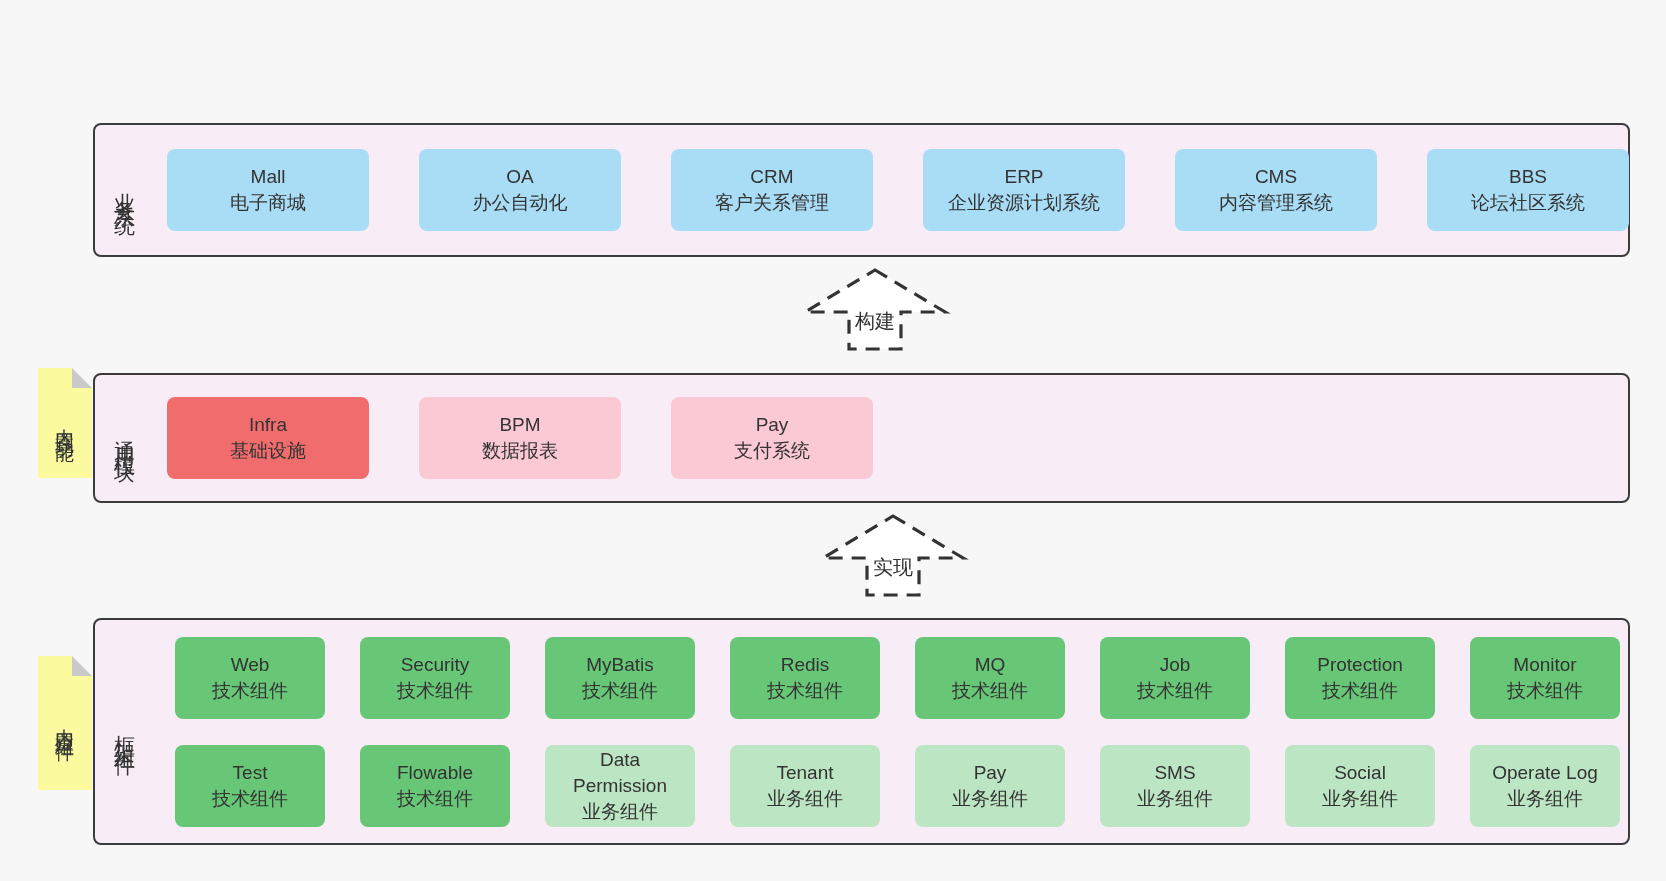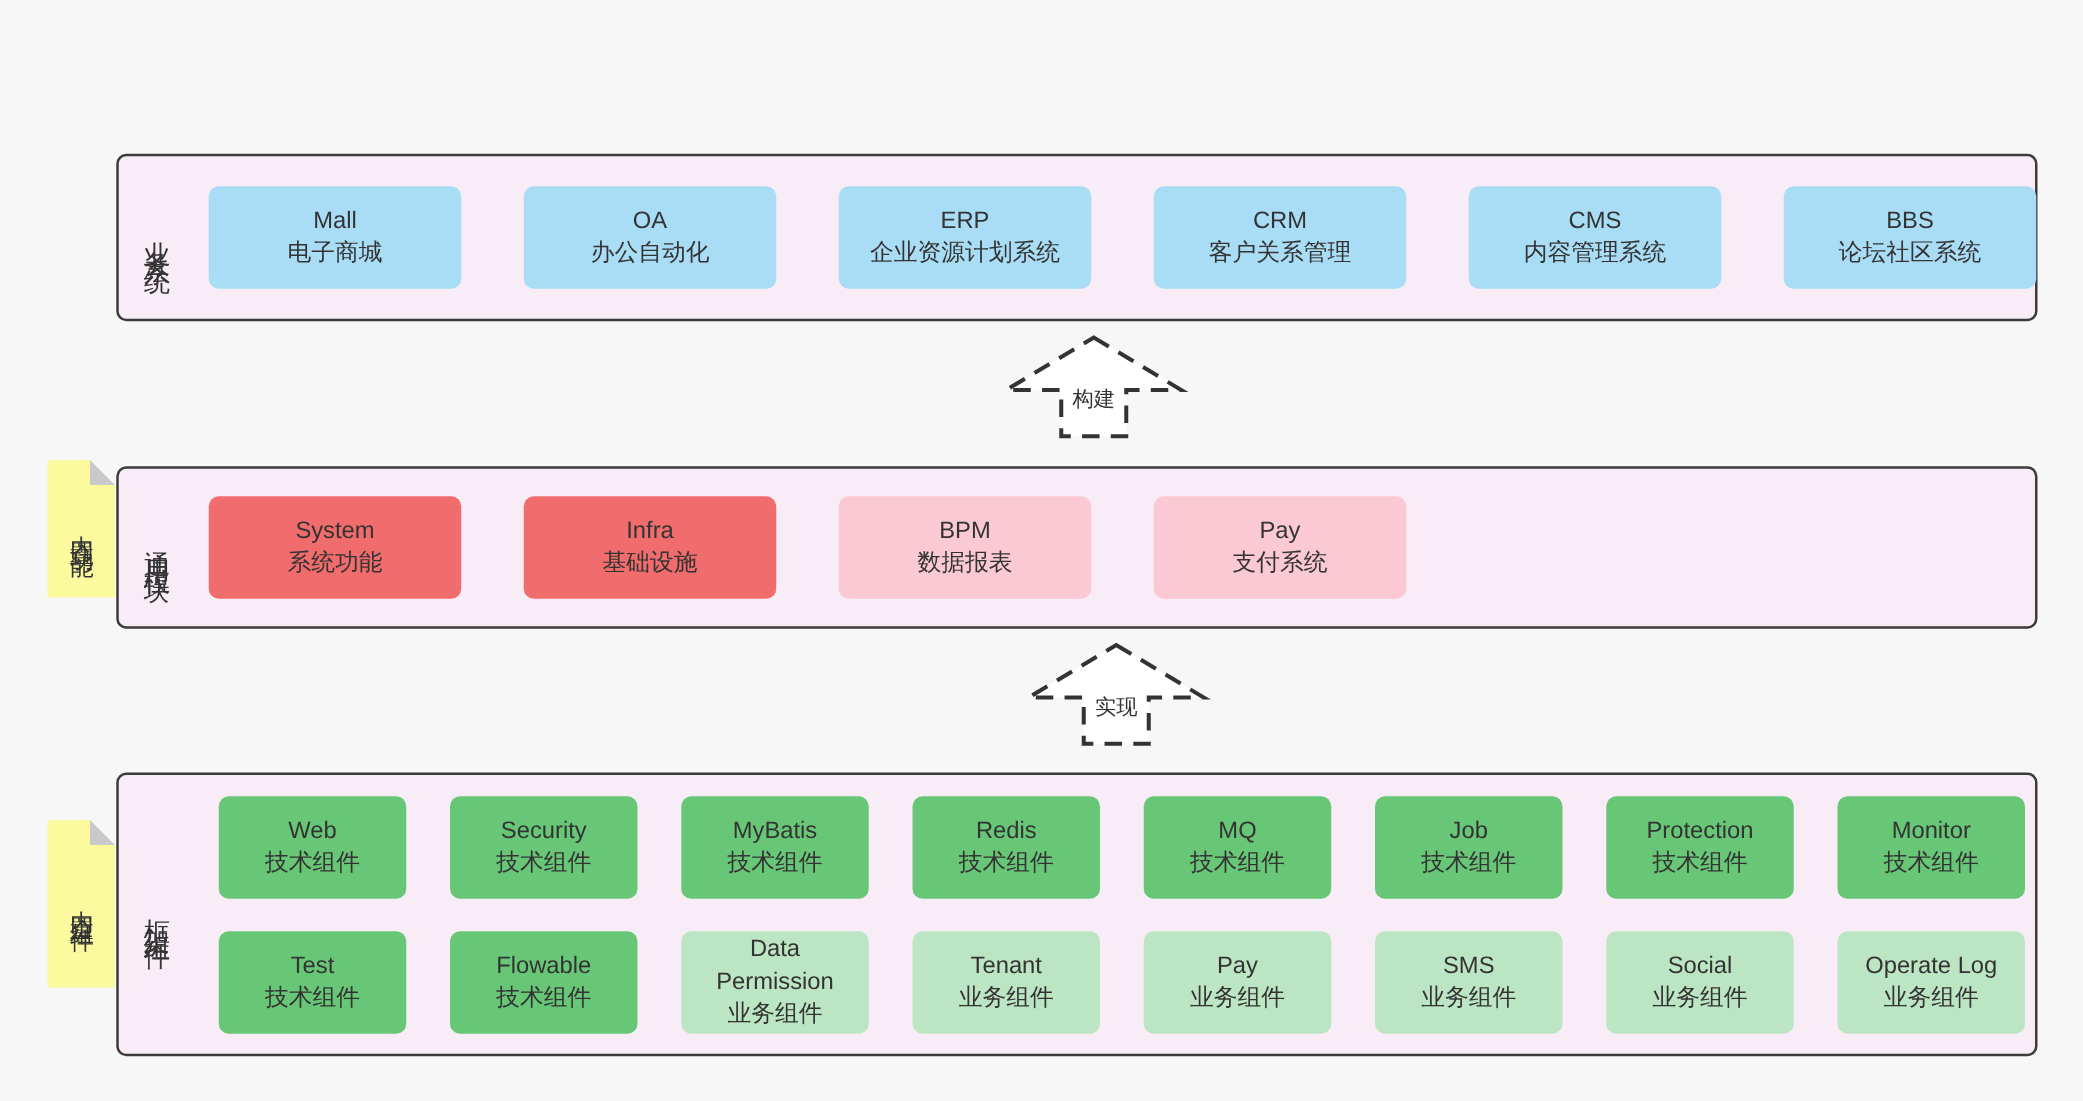--- a/index.html
+++ b/index.html
@@ -57,21 +57,21 @@
   .sticky-note::before{
     content:""; position:absolute; top:0; right:0;
     border-top:20px solid var(--page-bg);
     border-left:20px solid var(--note-fold);
   }
   .sticky-note .vtext{font-size:19px; letter-spacing:5px;}
   .up-arrow{position:absolute; width:150px; height:86px;}
   .up-arrow svg{position:absolute; inset:0; overflow:visible;}
   .up-arrow .arrow-label{
     position:absolute; left:50%; top:42px; transform:translateX(-50%);
-    background:#ffffff; padding:0 3px; font-size:17px; white-space:nowrap;
+    background:#ffffff; padding:0 3px; font-size:20px; white-space:nowrap;
     color:var(--text);
   }
 </style>
 </head>
 <body>
 
 <div class="layer layer-1" style="top:123px;height:134px;">
   <div class="layer-label">
     <div class="vtext">业务系统</div>
   </div>
@@ -79,26 +79,26 @@
     <div class="box-row">
       <div class="box box-wide blue">
         <div class="line1">Mall</div>
         <div class="line2">电子商城</div>
       </div>
       <div class="box box-wide blue">
         <div class="line1">OA</div>
         <div class="line2">办公自动化</div>
       </div>
       <div class="box box-wide blue">
+        <div class="line1">CRM</div>
+        <div class="line2">客户关系管理</div>
+      </div>
+      <div class="box box-wide blue">
         <div class="line1">ERP</div>
         <div class="line2">企业资源计划系统</div>
-      </div>
-      <div class="box box-wide blue">
-        <div class="line1">CRM</div>
-        <div class="line2">客户关系管理</div>
       </div>
       <div class="box box-wide blue">
         <div class="line1">CMS</div>
         <div class="line2">内容管理系统</div>
       </div>
       <div class="box box-wide blue">
         <div class="line1">BBS</div>
         <div class="line2">论坛社区系统</div>
       </div>
     </div>
@@ -116,24 +116,20 @@
   <div class="vtext">内置功能</div>
 </div>
 
 <div class="layer layer-2" style="top:373px;height:130px;">
   <div class="layer-label">
     <div class="vtext">通用模块</div>
   </div>
   <div class="boxes-area">
     <div class="box-row">
       <div class="box box-wide red">
-        <div class="line1">System</div>
-        <div class="line2">系统功能</div>
-      </div>
-      <div class="box box-wide red">
         <div class="line1">Infra</div>
         <div class="line2">基础设施</div>
       </div>
       <div class="box box-wide pink">
         <div class="line1">BPM</div>
         <div class="line2">数据报表</div>
       </div>
       <div class="box box-wide pink">
         <div class="line1">Pay</div>
         <div class="line2">支付系统</div>

